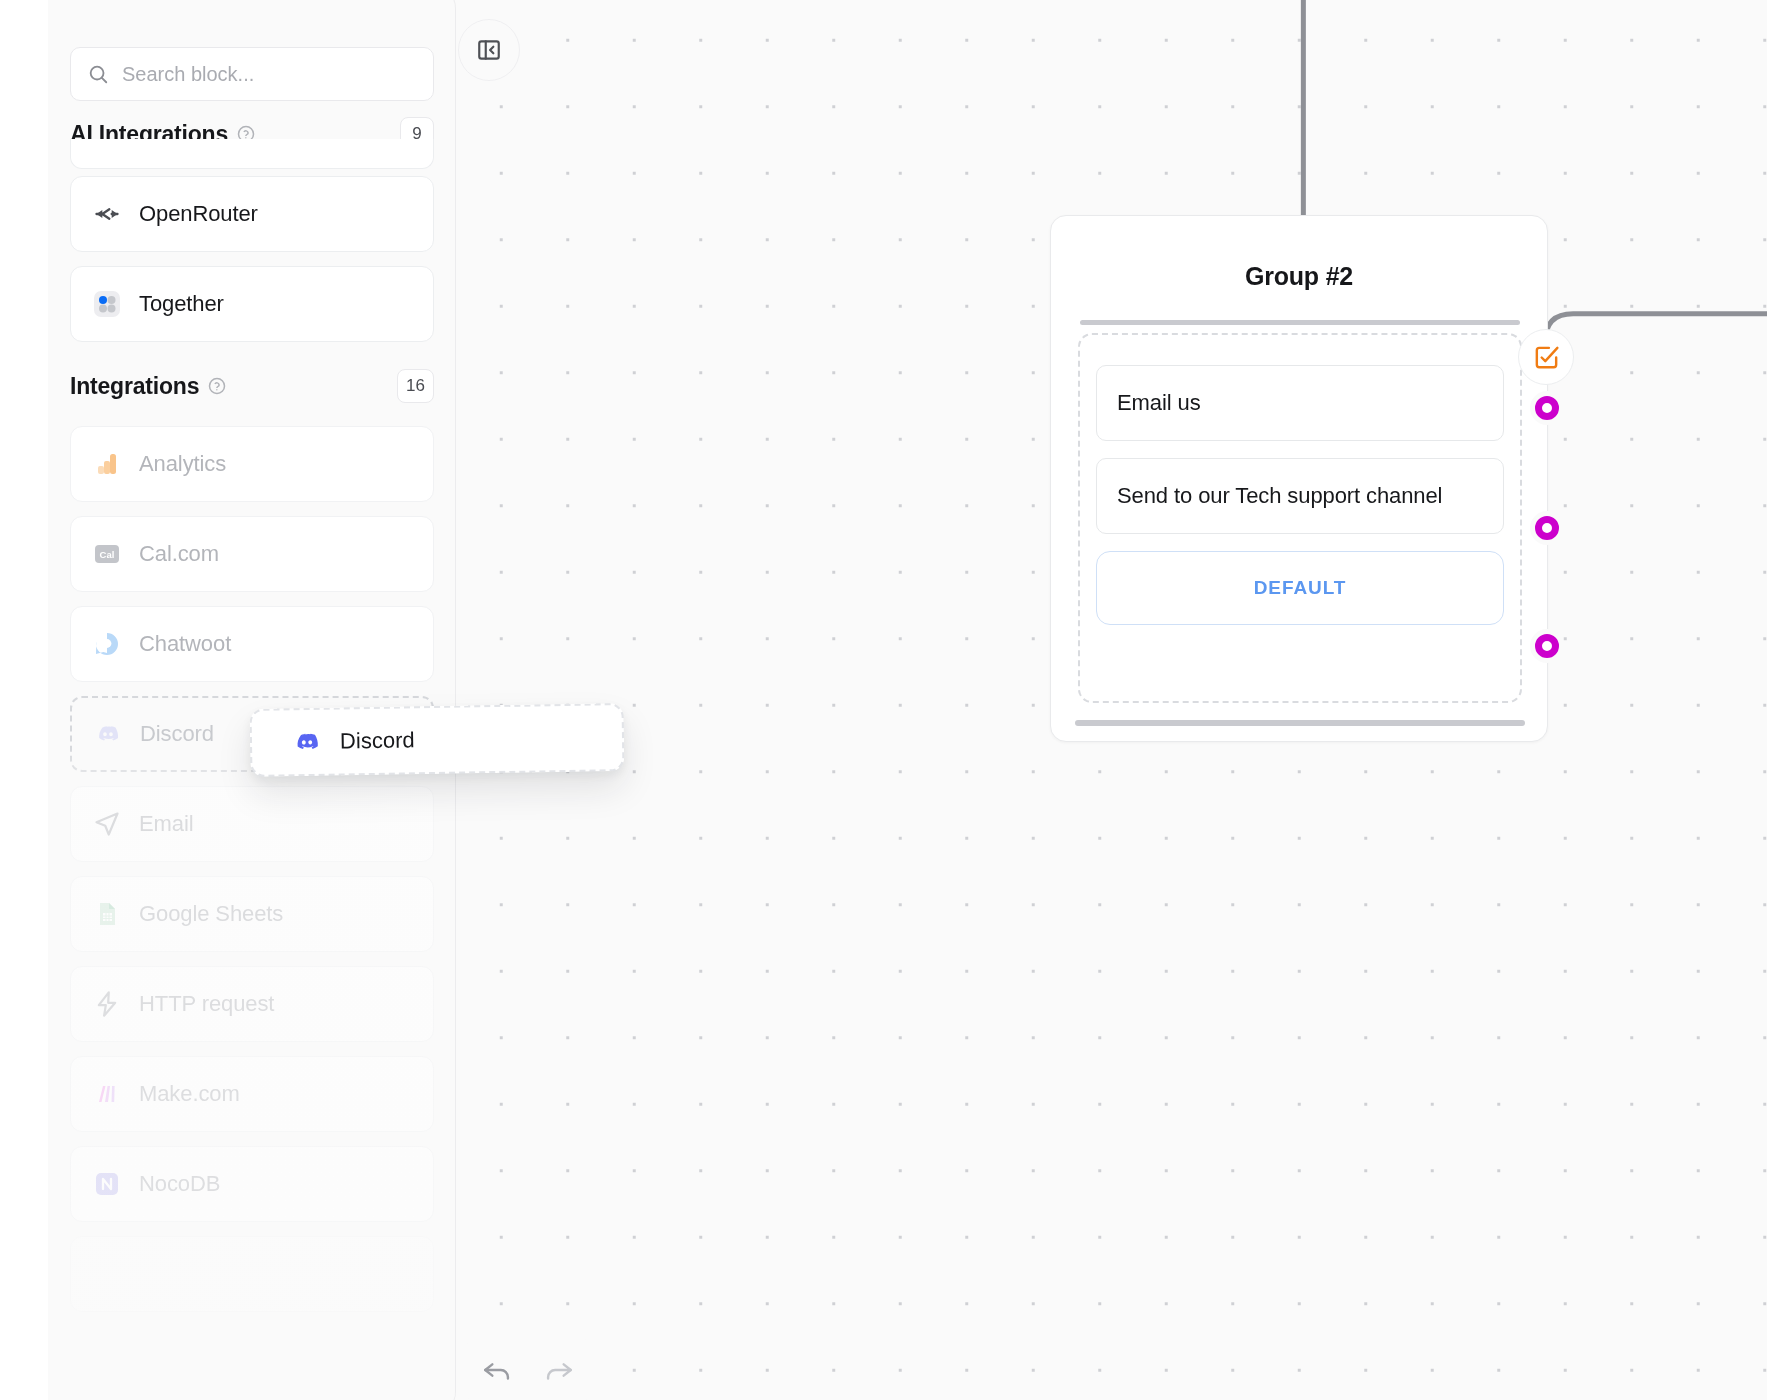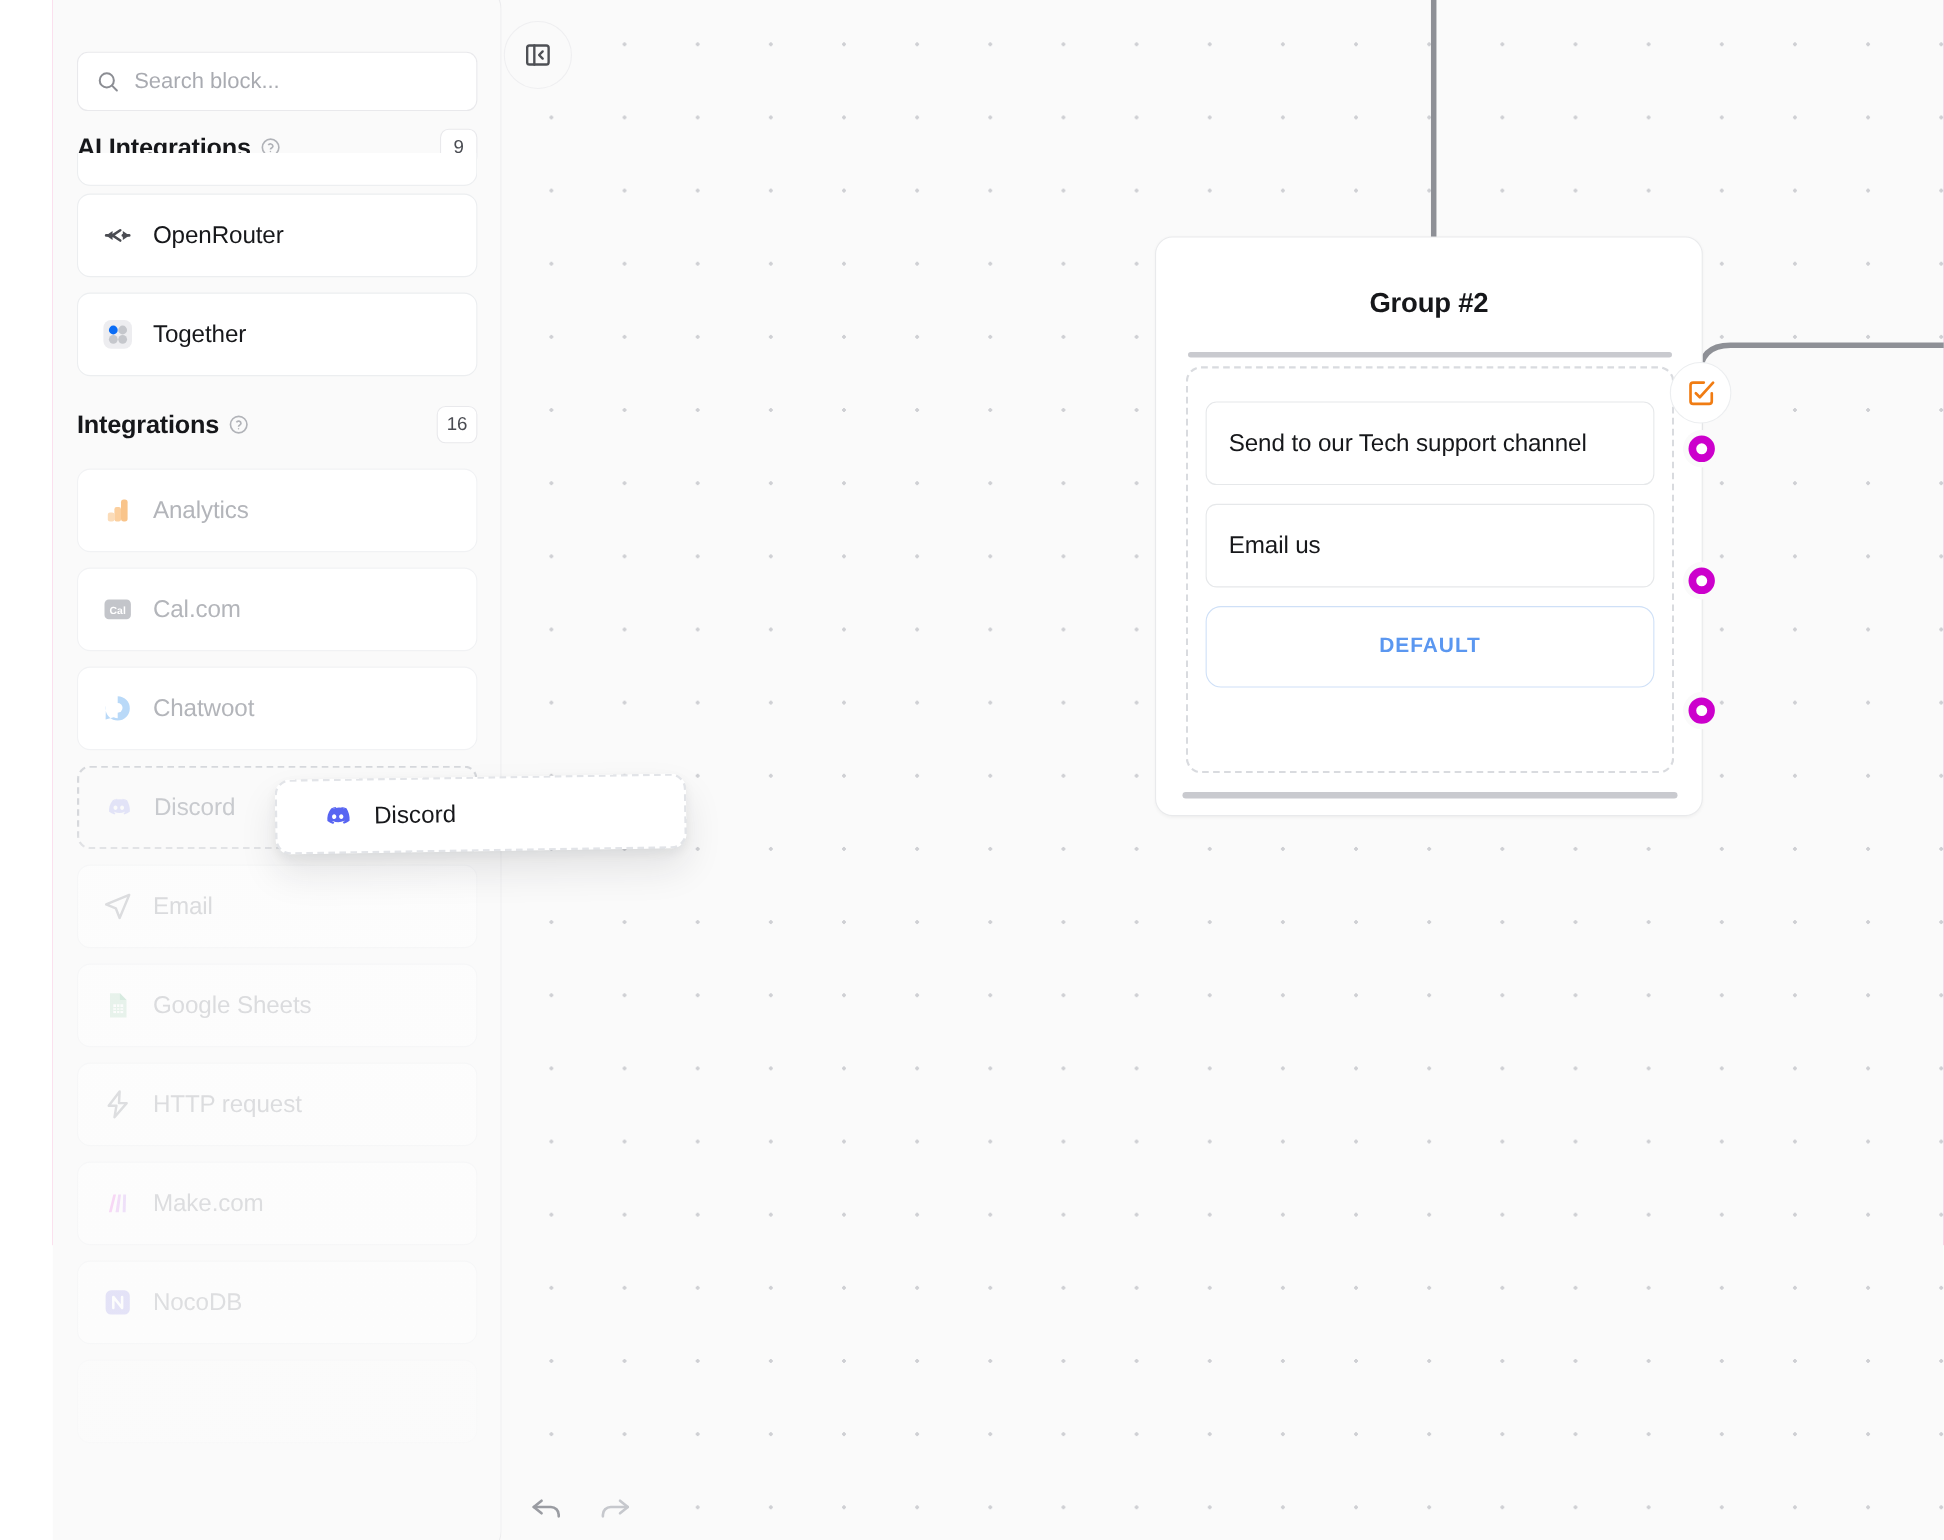--- a/index.html
+++ b/index.html
@@ -262,22 +262,22 @@
         </svg>
       </div>
     </div>
 
     <div class="group-node">
       <div class="group-title">Group #2</div>
       <div class="group-divider"></div>
       <div class="group-dashed"></div>
 
       <div class="blocks-stack">
+        <div class="node-block">Email us</div>
         <div class="node-block">Send to our Tech support channel</div>
-        <div class="node-block">Email us</div>
         <div class="node-block default-btn">DEFAULT</div>
       </div>
 
       <div class="group-bottom-bar"></div>
 
       <div class="edit-badge">
         <svg viewBox="0 0 24 24" fill="none" stroke="#f07c13" stroke-width="2" stroke-linecap="round" stroke-linejoin="round">
           <path d="M20 12v6a2 2 0 0 1-2 2H6a2 2 0 0 1-2-2V6a2 2 0 0 1 2-2h8"></path>
           <polyline points="8,12 11,15 21,4"></polyline>
         </svg>

